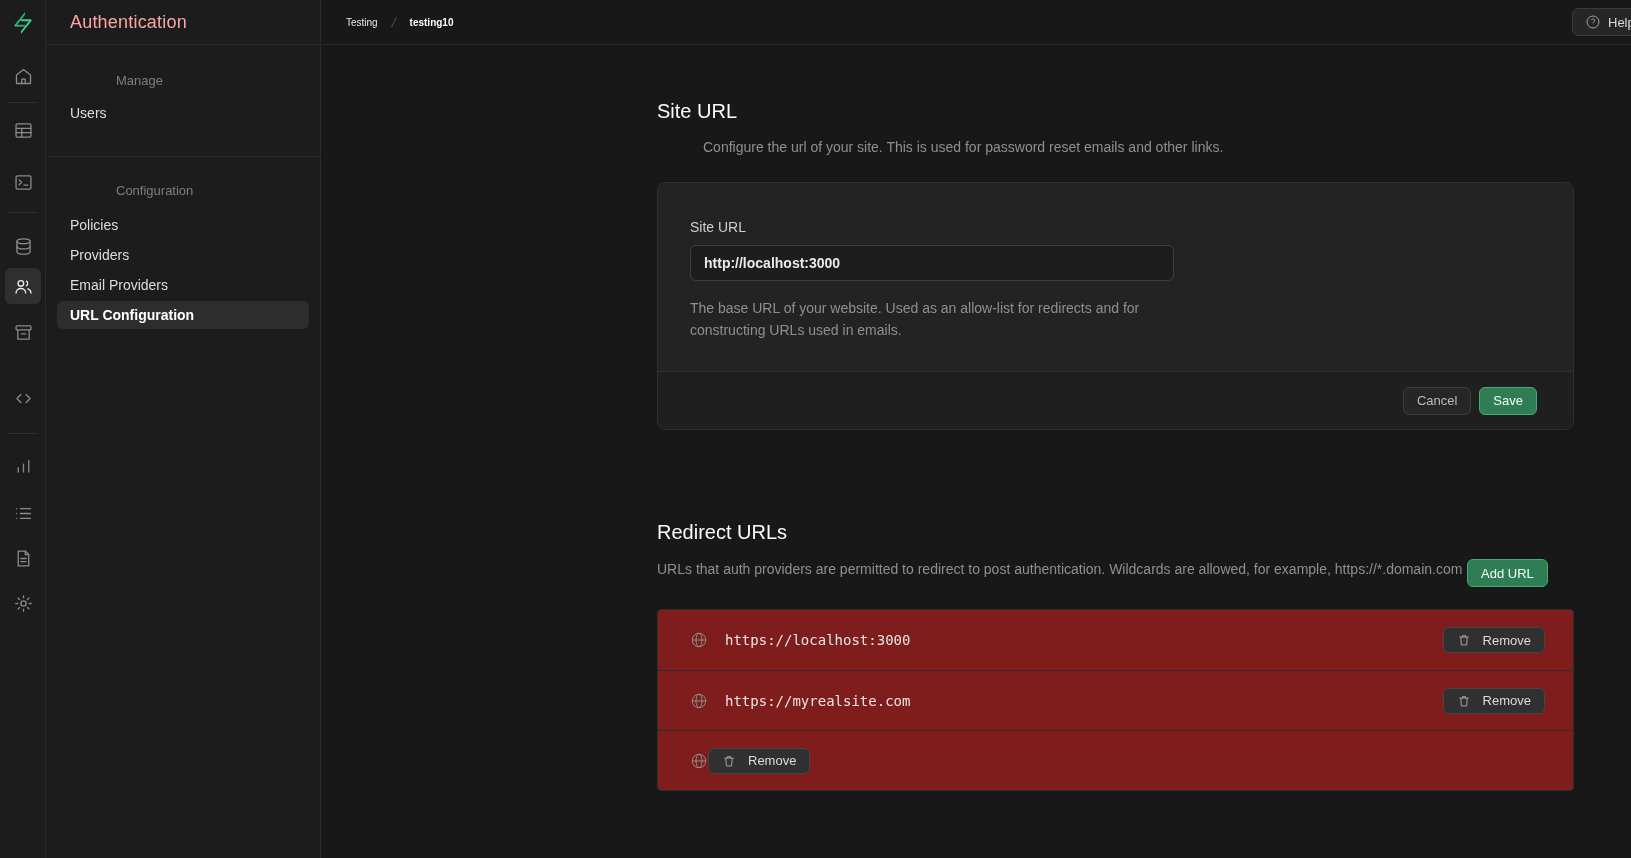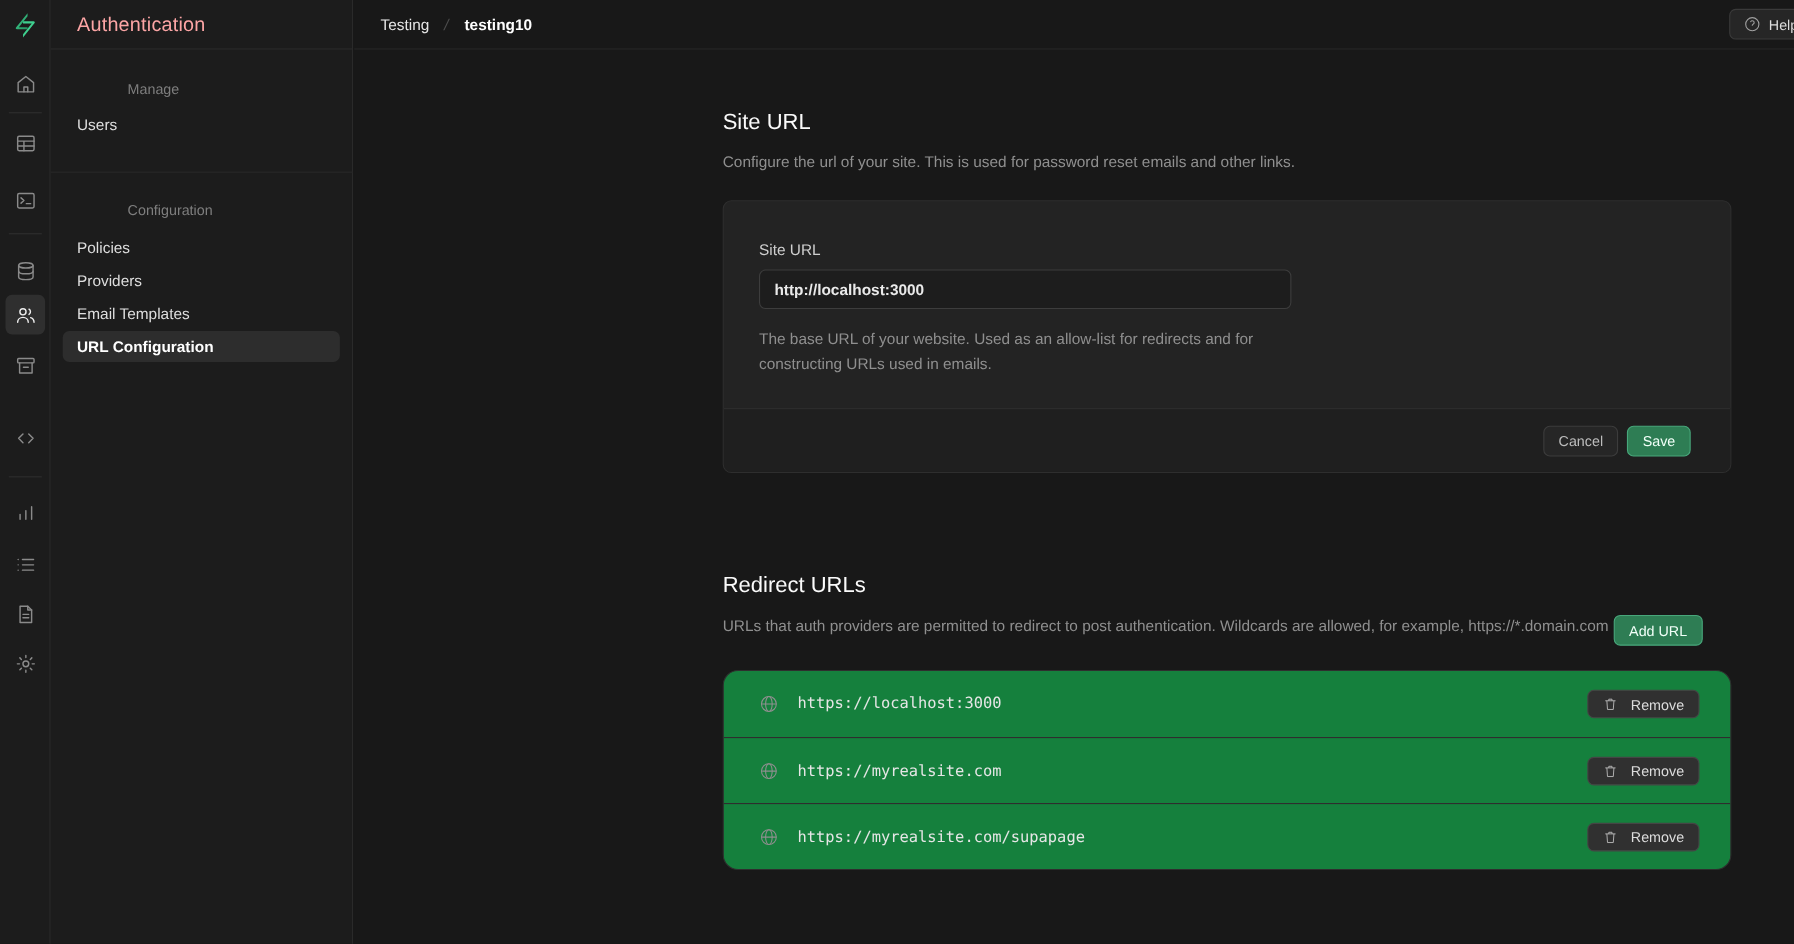--- a/index.html
+++ b/index.html
@@ -27,34 +27,34 @@
   .side-section-label { position:absolute; left:70px; font-size:13px; color:#7e7e7e; }
   .side-item { position:absolute; left:11px; width:252px; height:28px; border-radius:6px;
     display:flex; align-items:center; padding-left:13px; font-size:14px; color:#dedede;
     cursor:pointer; }
   .side-item.active { background:#2d2d2d; color:#ffffff; font-weight:700; }
   .side-divider { position:absolute; left:0; width:275px; border-top:1px solid #282828; }
 
   
   .topbar { position:absolute; left:322px; top:0; width:1309px; height:45px;
     border-bottom:1px solid #272727; display:flex; align-items:center; z-index:1; }
-  .crumb { font-size:14px; color:#e6e6e6; font-weight:500; cursor:pointer; }
+  .crumb { font-size:10px; color:#e6e6e6; font-weight:500; cursor:pointer; }
   .crumb.current { font-weight:700; color:#fff; }
   .crumb-sep { color:#4d4d4d; margin:0 14px; font-size:14px; transform:skewX(-12deg); }
   .help-btn { position:absolute; left:1250px; top:8px; height:28px; display:flex;
     align-items:center; gap:7px; padding:0 12px; background:#262626; border:1px solid #3a3a3a;
     border-radius:6px; color:#dcdcdc; font-size:13px; cursor:pointer; white-space:nowrap; }
   .help-btn svg { width:16px; height:16px; stroke:#a0a0a0; fill:none; stroke-width:1.5; }
 
   
   .content { position:absolute; left:657px; top:45px; width:917px; }
   h2.section-title { font-size:20px; font-weight:500; color:#fafafa; line-height:28px; }
   .section-desc { font-size:14px; color:#8f8f8f; line-height:22px; }
   #site-title { margin-top:52px; }
-  #site-desc { margin-top:11px; }
+  #site-desc { margin-top:11px;margin-left:46px; }
 
   .card { margin-top:24px; background:#232323; border:1px solid #2e2e2e; border-radius:8px;
     overflow:hidden; }
   .card-body { padding:36px 32px 30px 32px; }
   .field-label { font-size:14px; color:#cfcfcf; }
   .text-input { margin-top:10px; width:484px; height:36px; background:#1d1d1d;
     border:1px solid #3d3d3d; border-radius:6px; color:#eaeaea; font-size:14px;
     font-weight:700; padding:0 13px; font-family:"Liberation Sans", sans-serif; outline:none; }
   .field-help { margin-top:16px; width:500px; font-size:14px; color:#8f8f8f; line-height:22px; }
   .card-footer { height:58px; background:#1f1f1f; border-top:1px solid #2e2e2e;
@@ -64,22 +64,22 @@
     padding:0 13px; border-radius:6px; font-size:13px; cursor:pointer; white-space:nowrap; }
   .btn-default { background:#262626; border:1px solid #3c3c3c; color:#bdbdbd; }
   .btn-primary { background:#2e7d54; border:1px solid #48a77b; color:#f1fff8; font-weight:500; }
 
   .redirect-head { margin-top:88px; }
   .redirect-sub { margin-top:12px; display:flex; justify-content:flex-start;
     align-items:flex-start; }
   .redirect-sub .section-desc { width:810px; }
   .add-url-btn { margin-top:1px; }
 
-  .url-card { margin-top:22px; background:#15803d; border:1px solid #2e2e2e;
-    border-radius:14px; }
+  .url-card { margin-top:22px; background:#7f1d1d; border:1px solid #2e2e2e;
+    border-radius:4px; }
   .url-row { height:60px; display:flex; align-items:center; padding:0 28px 0 32px; }
   .url-row + .url-row { border-top:1px solid #2e2e2e; }
   .globe { width:18px; height:18px; stroke:#8f8f8f; fill:none; stroke-width:1.3;
     flex:0 0 auto; }
   .url-text { margin-left:17px; font-family:"DejaVu Sans Mono", monospace; font-size:14px;
     color:#e6e6e6; flex:1 1 auto; }
   .remove-btn { background:#303030; border:1px solid #454545; color:#dcdcdc; gap:12px;
     height:26px; }
   .remove-btn svg { width:14px; height:14px; stroke:#bdbdbd; fill:none; stroke-width:1.4; }
 </style>
@@ -185,21 +185,21 @@
   <div class="side-divider" style="top:156px"></div>
 
   <span class="side-section-label" style="top:183px">Configuration</span>
   <div class="side-item" style="top:211px">
     <span>Policies</span>
   </div>
   <div class="side-item" style="top:241px">
     <span>Providers</span>
   </div>
   <div class="side-item" style="top:271px">
-    <span>Email Templates</span>
+    <span>Email Providers</span>
   </div>
   <div class="side-item active" style="top:301px">
     <span>URL Configuration</span>
   </div>
 </aside>
 
 <header class="topbar">
   <span class="crumb" style="margin-left:24px">Testing</span>
   <span class="crumb-sep">/</span>
   <span class="crumb current">testing10</span>
@@ -268,21 +268,20 @@
         <span>Remove</span>
       </button>
     </div>
 
     <div class="url-row">
       <svg class="globe" viewBox="0 0 24 24">
         <circle cx="12" cy="12" r="9"></circle>
           <ellipse cx="12" cy="12" rx="4" ry="9"></ellipse>
           <path d="M3 12h18"></path>
       </svg>
-      <span class="url-text">https://myrealsite.com/supapage</span>
       <button class="btn remove-btn">
         <svg viewBox="0 0 24 24">
           <path d="M4 7h16M9.5 7V4.5h5V7M6.5 7l1 13.5h9l1-13.5"></path>
         </svg>
         <span>Remove</span>
       </button>
     </div>
 
   </section>
 </main>

